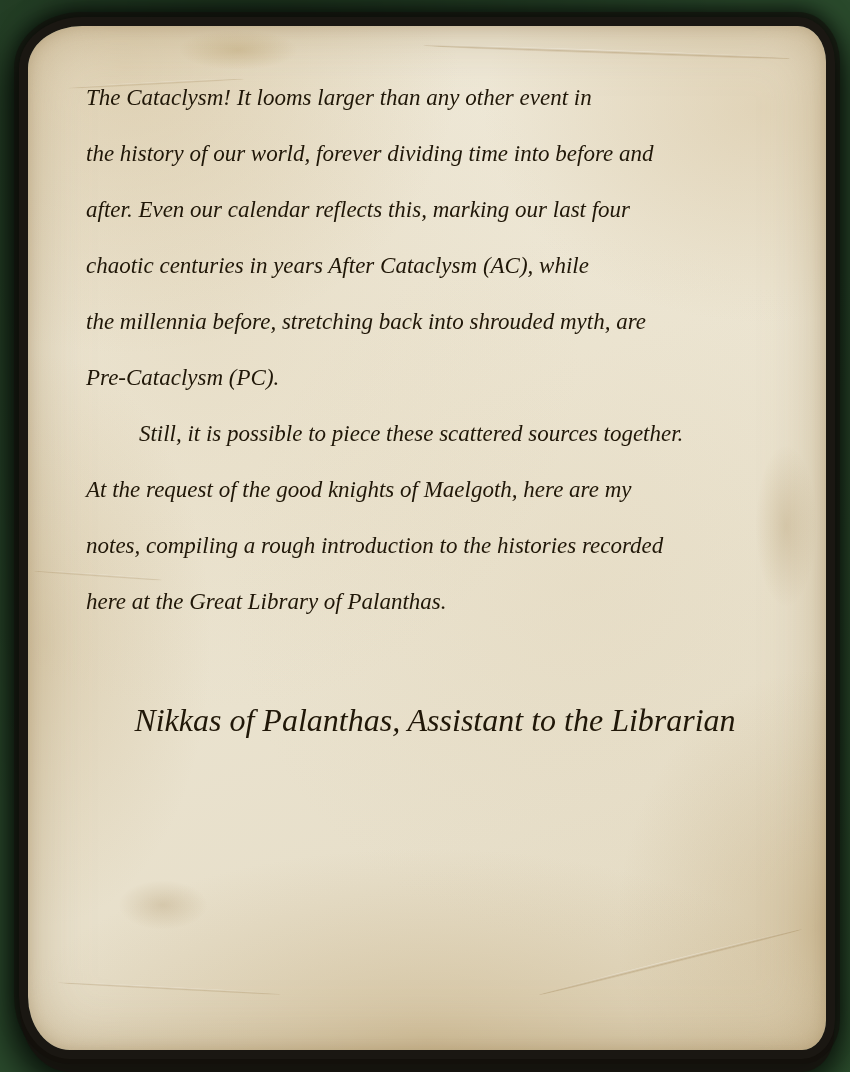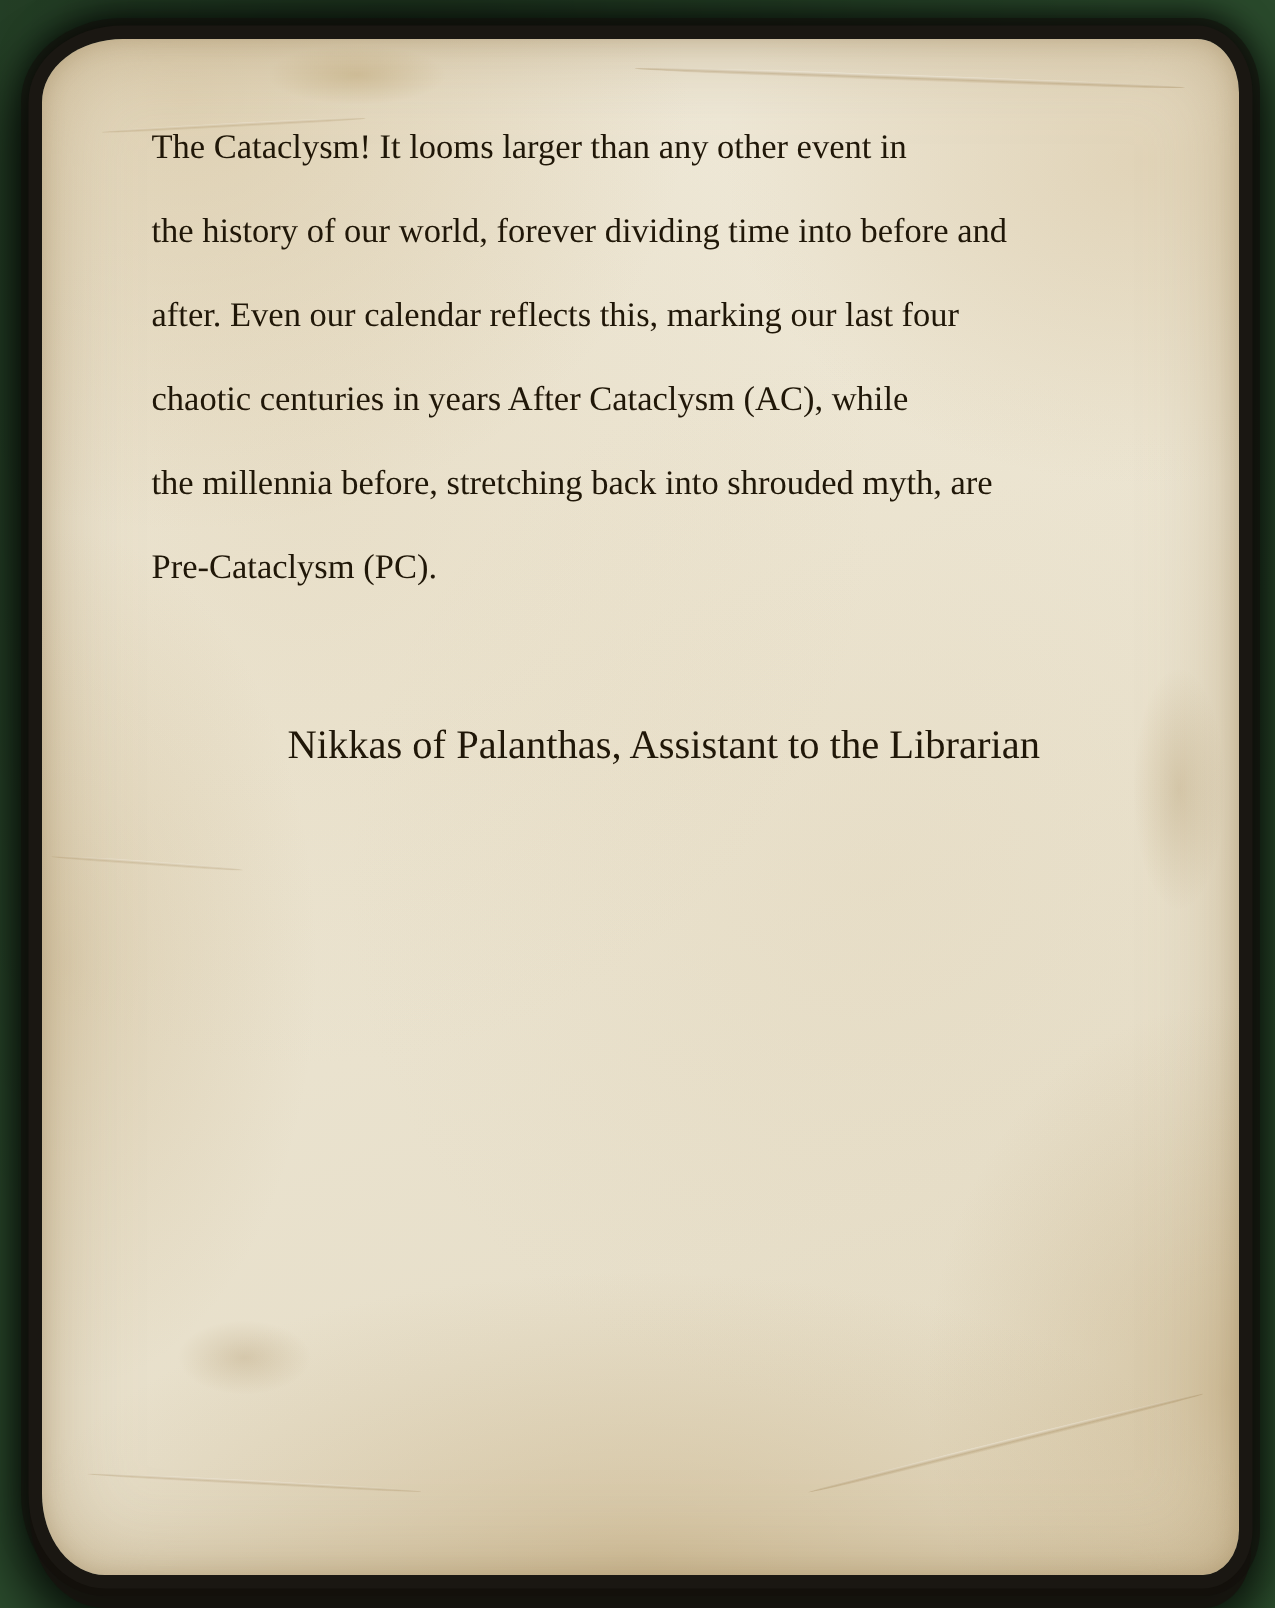--- a/index.html
+++ b/index.html
@@ -59,35 +59,36 @@
     border-radius: 50%;
   }
   .stain-top { top: 4px; left: 150px; width: 120px; height: 40px;
     background: radial-gradient(ellipse, rgba(170,140,80,0.30), rgba(170,140,80,0) 70%); }
   .stain-bottom-left { bottom: 120px; left: 90px; width: 90px; height: 50px;
     background: radial-gradient(ellipse, rgba(150,118,66,0.22), rgba(150,118,66,0) 70%); }
   .stain-right { top: 420px; right: 10px; width: 60px; height: 160px;
     background: radial-gradient(ellipse, rgba(160,130,78,0.25), rgba(160,130,78,0) 72%); }
   .note-text {
     position: relative;
-    padding: 44px 42px 0 73px;
+    padding: 44px 42px 0 58px;
     color: #201708;
+    font-style: italic;
     font-size: 23px;
     line-height: 56px;
   }
   .para {
     margin: 0;
     white-space: pre-line;
   }
   .indent-1 { text-indent: 1.6em; }
   .indent-2 { text-indent: 2.3em; }
   .signature {
     margin: 62px 0 0 0;
     text-align: center;
-    font-size: 27px;
+    font-size: 32px;
     white-space: pre-line;
   }
 </style>
 </head>
 <body>
 
 <div class="stage">
   <div class="parchment">
     <div class="crease crease-top-right"></div>
     <div class="crease crease-top-left"></div>
@@ -98,16 +99,20 @@
     <div class="stain stain-bottom-left"></div>
     <div class="stain stain-right"></div>
 
     <div class="note-text">
       <p class="para">The Cataclysm! It looms larger than any other event in
 the history of our world, forever dividing time into before and
 after. Even our calendar reflects this, marking our last four
 chaotic centuries in years After Cataclysm (AC), while
 the millennia before, stretching back into shrouded myth, are
 Pre-Cataclysm (PC).</p>
+      <p class="para indent-2">Still, it is possible to piece these scattered sources together.
+At the request of the good knights of Maelgoth, here are my
+notes, compiling a rough introduction to the histories recorded
+here at the Great Library of Palanthas.</p>
       <p class="signature">Nikkas of Palanthas, Assistant to the Librarian</p>
     </div>
   </div>
 </div>
 
 </body></html>

